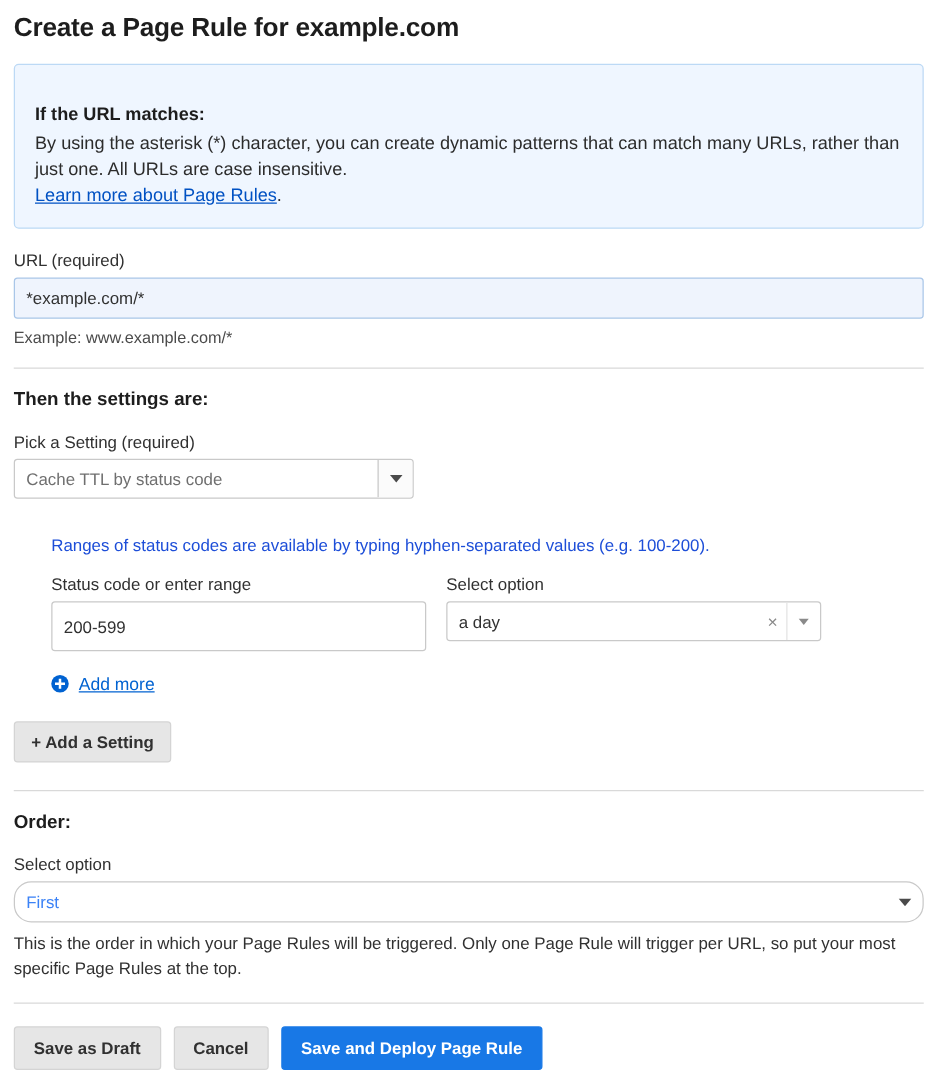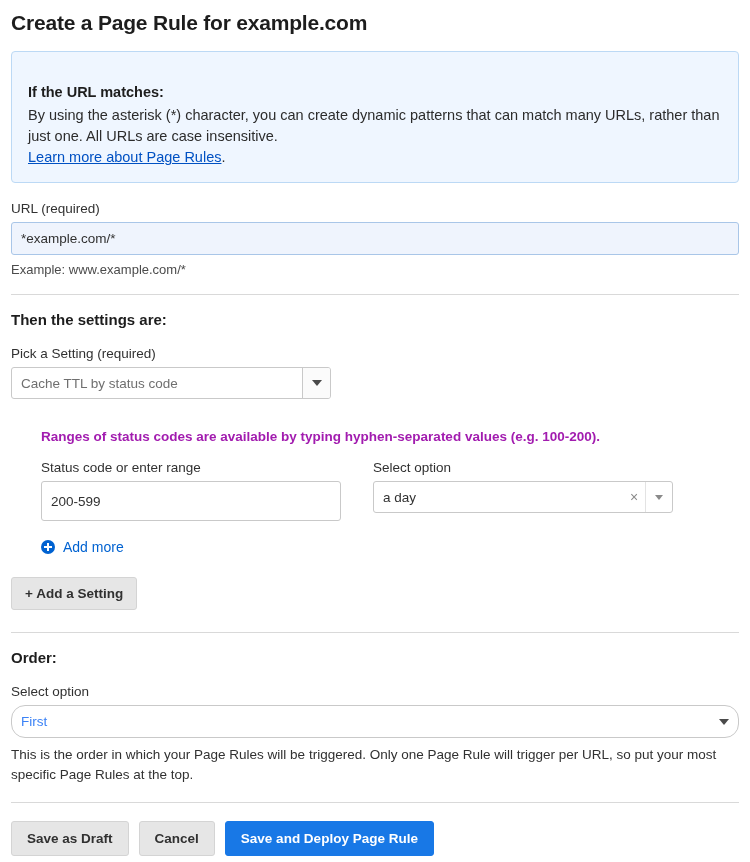--- a/index.html
+++ b/index.html
@@ -123,26 +123,25 @@
     width: 0; height: 0;
     border-left: 5px solid transparent;
     border-right: 5px solid transparent;
     border-top: 6px solid #4a4a4a;
   }
 
   
   .detail-block { margin-left: 30px; margin-top: 30px; }
   .detail-note {
     font-size: 13.5px;
-    color: #a21caf;
-    font-weight: bold;
+    color: #1d4ed8;
   }
   .detail-row {
     display: flex;
-    gap: 32px;
+    gap: 16px;
     margin-top: 16px;
   }
   .detail-col-a { width: 300px; }
   .detail-col-b { width: 300px; }
   .small-label {
     font-size: 13.5px;
     color: #313131;
     margin-bottom: 6px;
   }
   .text-input {
@@ -198,20 +197,21 @@
   }
 
   .add-more {
     display: flex;
     align-items: center;
     gap: 8px;
     margin-top: 18px;
     color: #0062d1;
     font-size: 14px;
     cursor: pointer;
+    text-decoration: underline;
   }
   .plus-circle {
     width: 14px; height: 14px;
     border-radius: 50%;
     background: #0062d1;
     position: relative;
     flex: none;
   }
   .plus-circle::before, .plus-circle::after {
     content: "";

